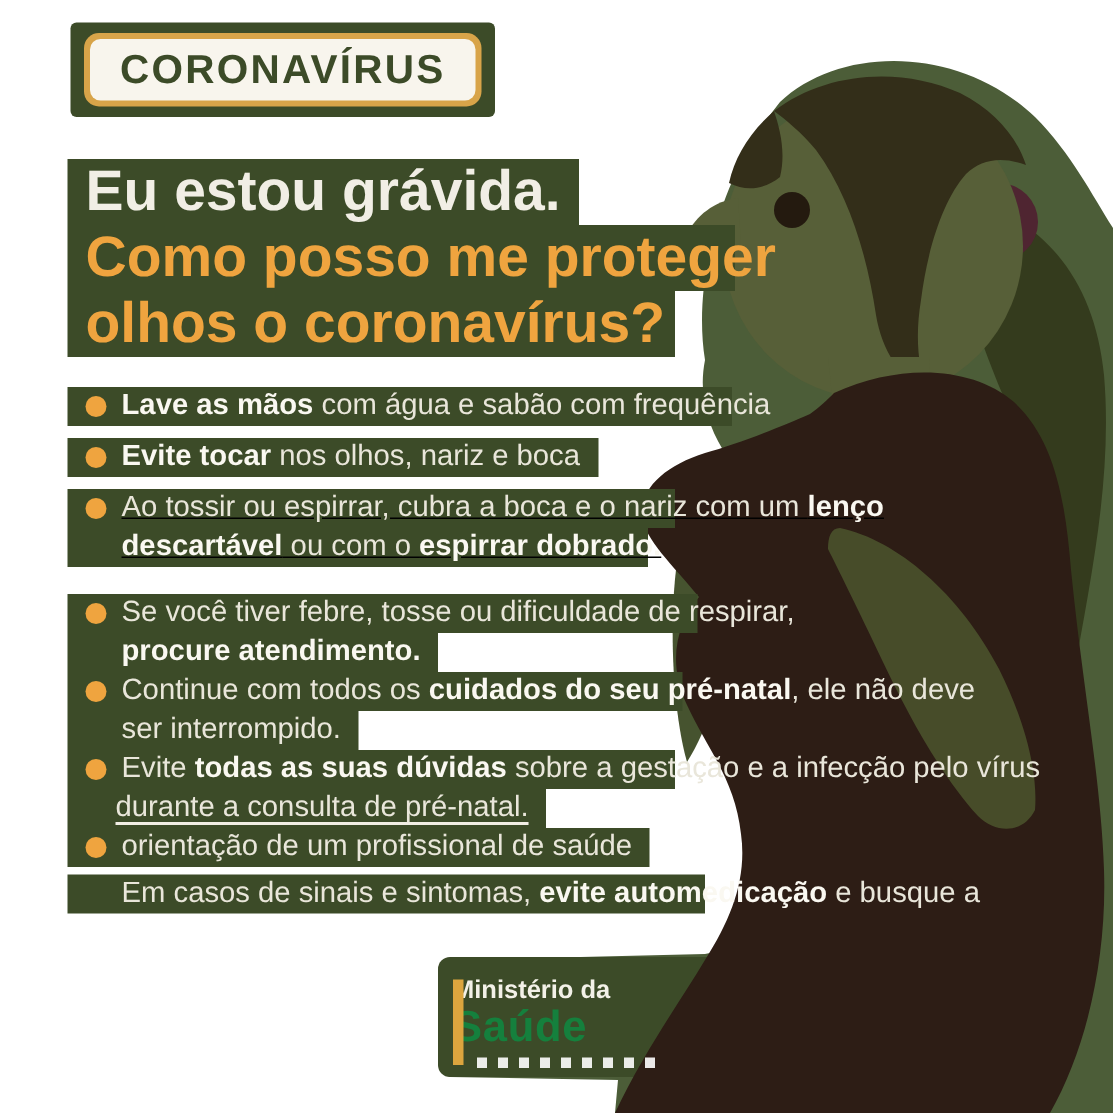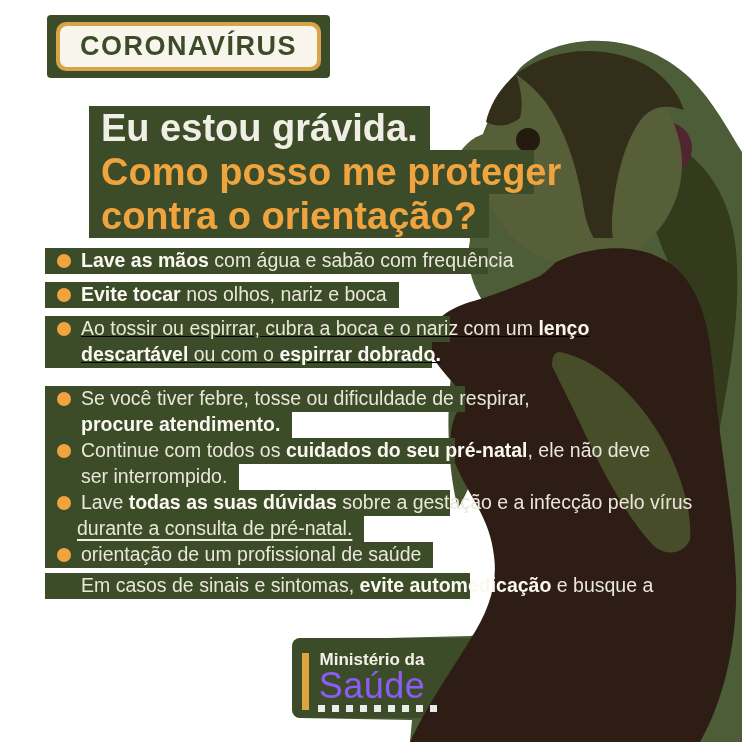--- a/index.html
+++ b/index.html
@@ -1,45 +1,44 @@
 <!DOCTYPE html>
 <html style="--c-page: #ffffff; --c-strip: #3c4b28; --c-badge-text: #3c4b28; --c-white-box: #f8f5ed; --c-gold-border: #d8a449; --c-logo-gold: #dca53e; --c-orange: #efa43f; --c-text: #e9e6da; --c-text-bold: #faf8f1; --c-bg-olive: #4c5d38; --c-skin: #575f38; --c-hair: #332e19; --c-pony: #343b1d; --c-tie: #4f2531; --c-body: #2d1d15; --c-arm: #474c29; --c-far-arm: #46532f;"><head>
 <meta charset="utf-8">
 <style>
   html,body{margin:0;padding:0;background:#fff;}
   .canvas{
     position:relative;width:742px;height:742px;overflow:hidden;
     background:var(--c-page,#fff);
     font-family:"Liberation Sans",sans-serif;
-    text-align:center;
     -webkit-font-smoothing:antialiased;
   }
   
   .illu{position:absolute;inset:0;z-index:1;}
   
   .content{position:absolute;inset:0;z-index:2;}
   
   .badge{position:absolute;left:47px;top:15px;background:var(--c-strip);padding:7px 9px;border-radius:4px;}
   .badge-gold{background:var(--c-gold-border);padding:4px;border-radius:10px;}
   .badge-inner{background:var(--c-white-box);border-radius:7px;padding:5px 20px;}
   .badge-inner span{
     color:var(--c-badge-text);font-weight:700;font-size:27px;letter-spacing:1.5px;
   }
   
-  .title{position:absolute;left:45px;top:106px;margin-left:44px;}
+  .title{position:absolute;left:45px;top:106px;}
   .t-line{
     display:table;font-weight:700;font-size:38px;line-height:36px;padding:4px 12px;
     background-image:linear-gradient(var(--c-strip),var(--c-strip));
     background-repeat:no-repeat;background-size:var(--bgw,100%) 100%;
     white-space:nowrap;
   }
   .t-white{color:#f1eee5;}
   .t-orange{color:var(--c-orange);}
   
-  .plist{position:absolute;left:45px;top:248px;margin:0;padding:0;list-style:none;}
+  .plist{position:absolute;left:45px;top:258px;margin:0;padding:0;list-style:none;}
   .plist li{position:relative;margin:0;}
   .plist li:nth-child(1),.plist li:nth-child(2){margin-bottom:8px;}
   .plist li:nth-child(3){margin-bottom:18px;text-decoration:underline;}
   .plist li:last-child .item-text .line + .line{margin-top:5px;}
   .bullet{
     position:absolute;left:12px;top:6px;width:14px;height:14px;border-radius:50%;
     background:var(--c-orange);z-index:3;
   }
   .line{
     display:table;font-size:19.5px;line-height:19px;padding:3px 12px 4px 36px;
@@ -51,21 +50,21 @@
   .line b{color:var(--c-text-bold);font-weight:700;}
   .line.underlined{
     text-decoration:underline;text-decoration-thickness:2px;
     text-decoration-color:#f1eee4;text-underline-offset:4px;padding-left:32px;
   }
   
   .logo{position:absolute;left:302px;top:650px;}
   .logo-bar{position:absolute;left:0;top:3px;width:7px;height:57px;background:var(--c-logo-gold);}
   .logo-text{margin-left:0;}
   .logo-top{color:#f3f1e8;font-weight:700;font-size:17px;line-height:19px;display:block;}
-  .logo-name{color:#8b5cf6;font-weight:400;font-size:36px;line-height:33px;display:block;letter-spacing:.5px;}
+  .logo-name{color:#15803d;font-weight:700;font-size:29px;line-height:33px;display:block;letter-spacing:.5px;}
   .flag-marks{
     margin-left:16px;margin-top:3px;width:124px;height:7px;opacity:.9;
     background-image:repeating-linear-gradient(90deg,#fff 0 7px,transparent 7px 14px);
   }
 </style>
 </head>
 <body>
 
 <div class="canvas">
 
@@ -143,21 +142,21 @@
       <div class="badge-gold">
         <div class="badge-inner">
           <span>CORONAVÍRUS</span>
         </div>
       </div>
     </div>
 
     <div class="title">
         <span class="t-line t-white">Eu estou grávida.</span>
         <span class="t-line t-orange" style="--bgw: 445px;">Como posso me proteger</span>
-        <span class="t-line t-orange" style="--bgw: 405px;">contra o orientação?</span>
+        <span class="t-line t-orange" style="--bgw: 405px;">olhos o coronavírus?</span>
       </div>
 
     <ul class="plist">
         <li>
           <span class="bullet"></span>
           <div class="item-text">
             <span class="line" style="--bgw: 443px;">
               <b>Lave as mãos</b>
               <span> com água e sabão com frequência</span>
             </span>
@@ -207,21 +206,21 @@
             </span>
             <span class="line">
               <span>ser interrompido.</span>
             </span>
           </div>
         </li>
         <li>
           <span class="bullet"></span>
           <div class="item-text">
             <span class="line" style="--bgw: 405px;">
-              <span>Lave </span>
+              <span>Evite </span>
               <b>todas as suas dúvidas</b>
               <span> sobre a gestação e a infecção pelo vírus</span>
             </span>
             <span class="line underlined">
               <span>durante a consulta de pré-natal.</span>
             </span>
           </div>
         </li>
         <li>
           <span class="bullet"></span>

